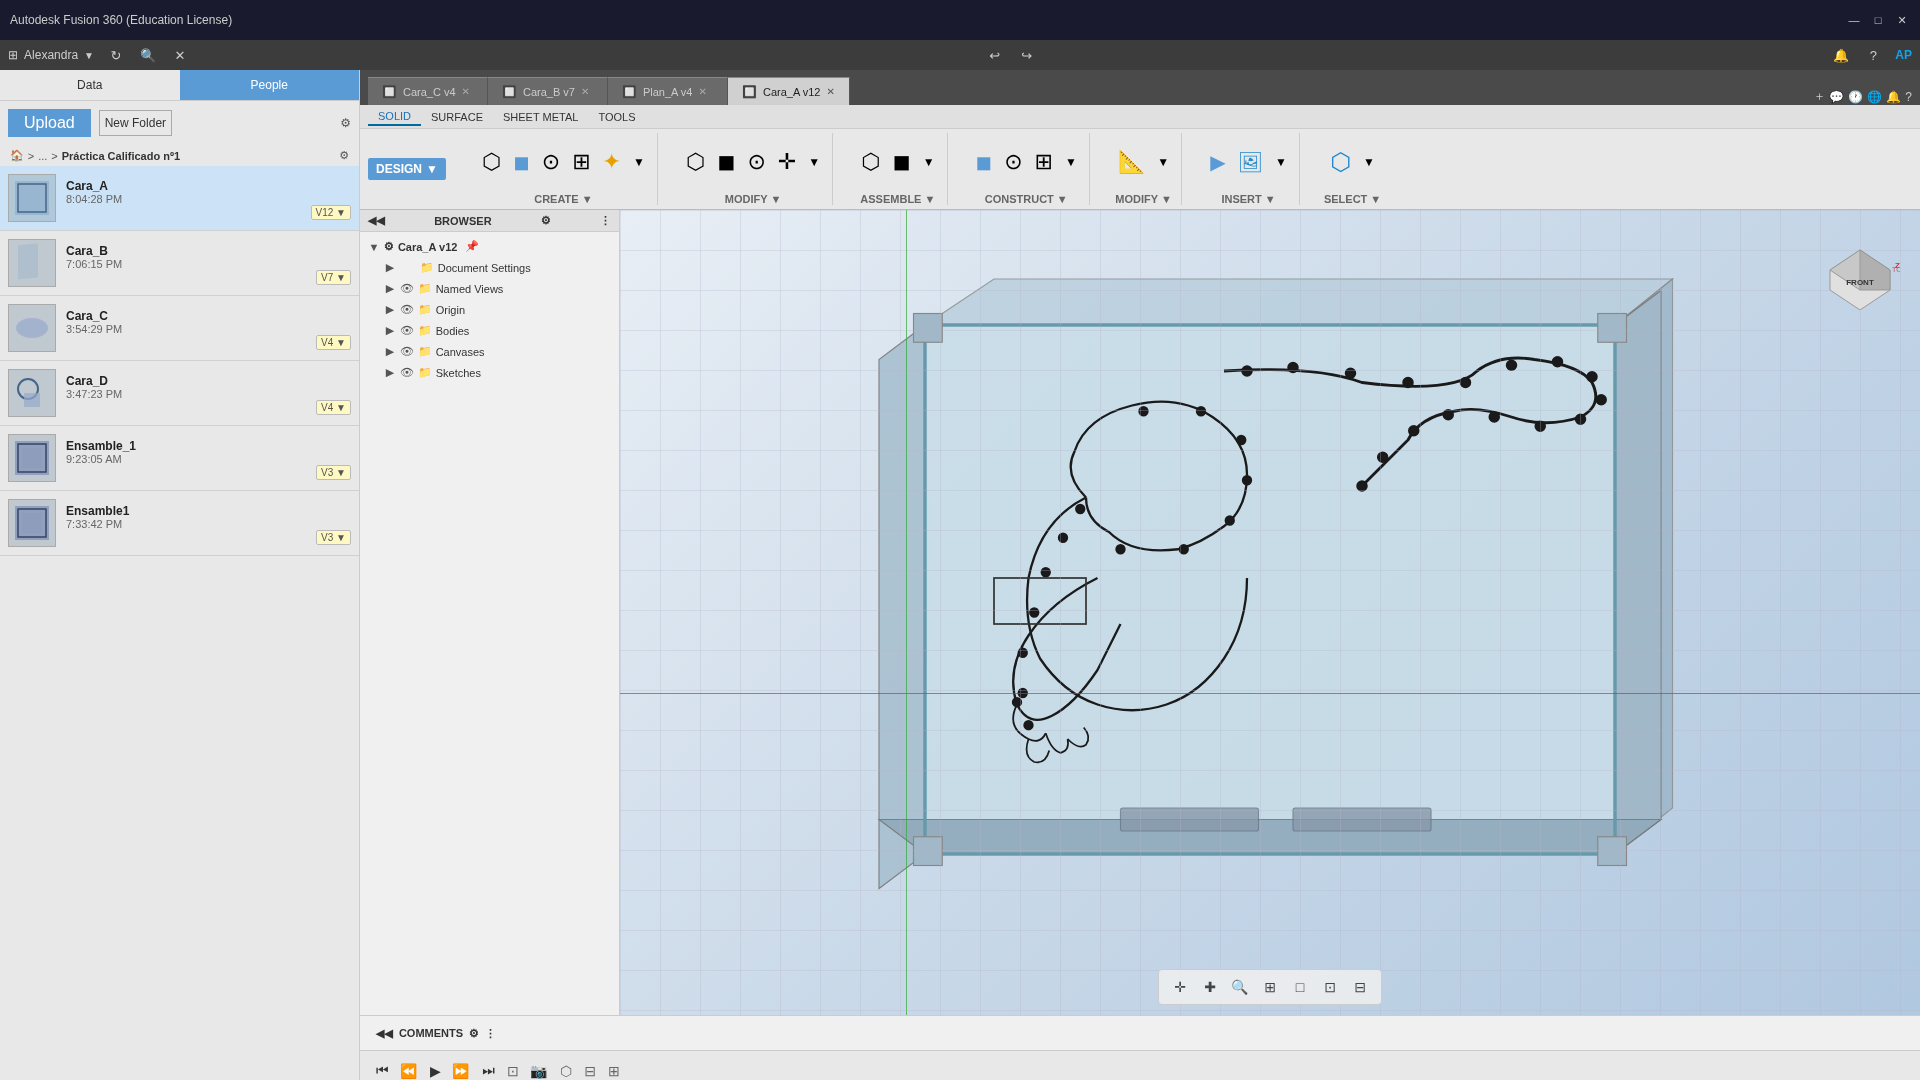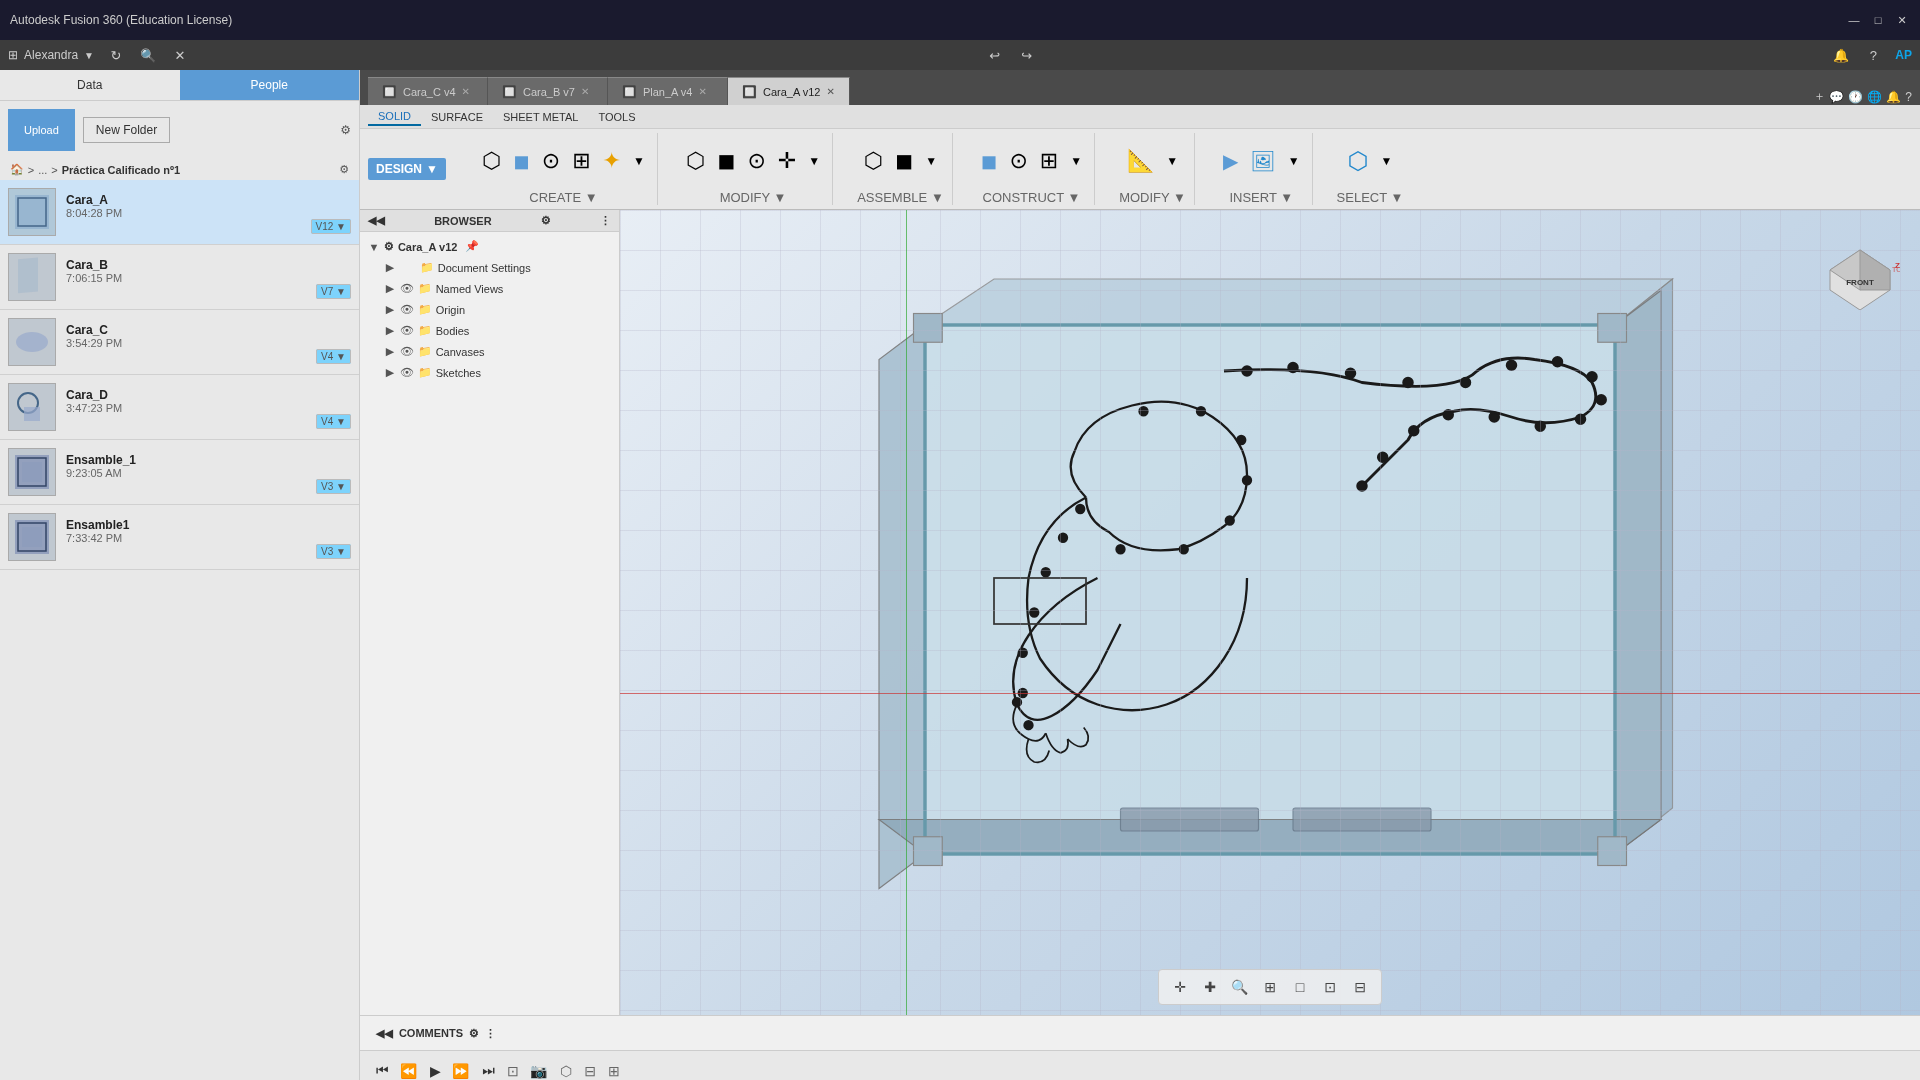--- a/index.html
+++ b/index.html
@@ -35,25 +35,25 @@
     }
     #sidebar-tabs { display: flex; border-bottom: 1px solid #ccc; }
     #sidebar-tabs .tab {
       flex: 1; padding: 8px; text-align: center; cursor: pointer; font-size: 12px;
       color: #333; background: #e8e8e8; border: none;
     }
     #sidebar-tabs .tab.active { background: #5b9bd5; color: white; }
 
     #sidebar-actions { display: flex; align-items: center; gap: 8px; padding: 8px; }
     #sidebar-actions .upload-btn {
-      background: #5b9bd5; color: white; border: none; padding: 15px 16px;
-      cursor: pointer; font-size: 11px;
+      background: #5b9bd5; color: white; border: none; padding: 5px 16px;
+      cursor: pointer; font-size: 16px;
     }
     #sidebar-actions .folder-btn {
-      background: #e8e8e8; color: #333; border: 1px solid #aaa; padding: 5px 12px;
+      background: #e8e8e8; color: #333; border: 1px solid #aaa; padding: 5px 5px;
       cursor: pointer; font-size: 12px;
     }
     #sidebar-actions .gear-icon { margin-left: auto; cursor: pointer; color: #555; }
 
     #breadcrumb { display: flex; align-items: center; padding: 4px 8px; font-size: 11px; color: #555; }
     #breadcrumb span { margin: 0 2px; }
 
     #file-list { flex: 1; overflow-y: auto; }
     .file-item {
       display: flex; align-items: center; padding: 8px; gap: 10px;
@@ -63,21 +63,21 @@
     .file-thumb {
       width: 48px; height: 48px; background: #c0c0c0; border: 1px solid #aaa;
       flex-shrink: 0; display: flex; align-items: center; justify-content: center;
       font-size: 18px;
     }
     .file-info { flex: 1; }
     .file-name { font-size: 12px; font-weight: 600; color: #222; }
     .file-time { font-size: 11px; color: #666; }
     .file-version { font-size: 10px; color: #888; text-align: right; margin-top: 2px; }
     .version-badge {
-      background: #7dd3fc; border: 1px solid #bbb; border-radius: 2px;
+      background: #fef9c3; border: 1px solid #bbb; border-radius: 2px;
       padding: 1px 4px; font-size: 10px; color: #555;
     }
 
     
     #main { flex: 1; display: flex; flex-direction: column; background: #d0d0d0; }
 
     
     #tab-bar {
       height: 35px; background: #4a4a4a; display: flex; align-items: flex-end;
       padding-left: 8px; gap: 0;
@@ -109,21 +109,21 @@
 
     #ribbon-tools {
       display: flex; align-items: stretch; padding: 4px 8px; gap: 16px; height: 80px;
     }
     .ribbon-section {
       display: flex; flex-direction: column; align-items: center;
       border-right: 1px solid #ccc; padding: 0 8px; gap: 2px;
     }
     .ribbon-section:last-child { border-right: none; }
     .ribbon-section-label {
-      font-size: 13px; color: #666; text-align: left; margin-top: auto;
+      font-size: 11px; color: #666; text-align: left; margin-top: auto; font-weight: bold;
     }
     .ribbon-section-tools { display: flex; gap: 4px; align-items: center; flex: 1; }
     .ribbon-btn {
       display: flex; flex-direction: column; align-items: center;
       cursor: pointer; padding: 2px 4px; border-radius: 2px;
     }
     .ribbon-btn .icon { font-size: 22px; }
     .design-dropdown {
       display: flex; align-items: center; gap: 4px; padding: 4px 8px;
       background: #5b9bd5; color: white; cursor: pointer; font-size: 12px; font-weight: bold;

